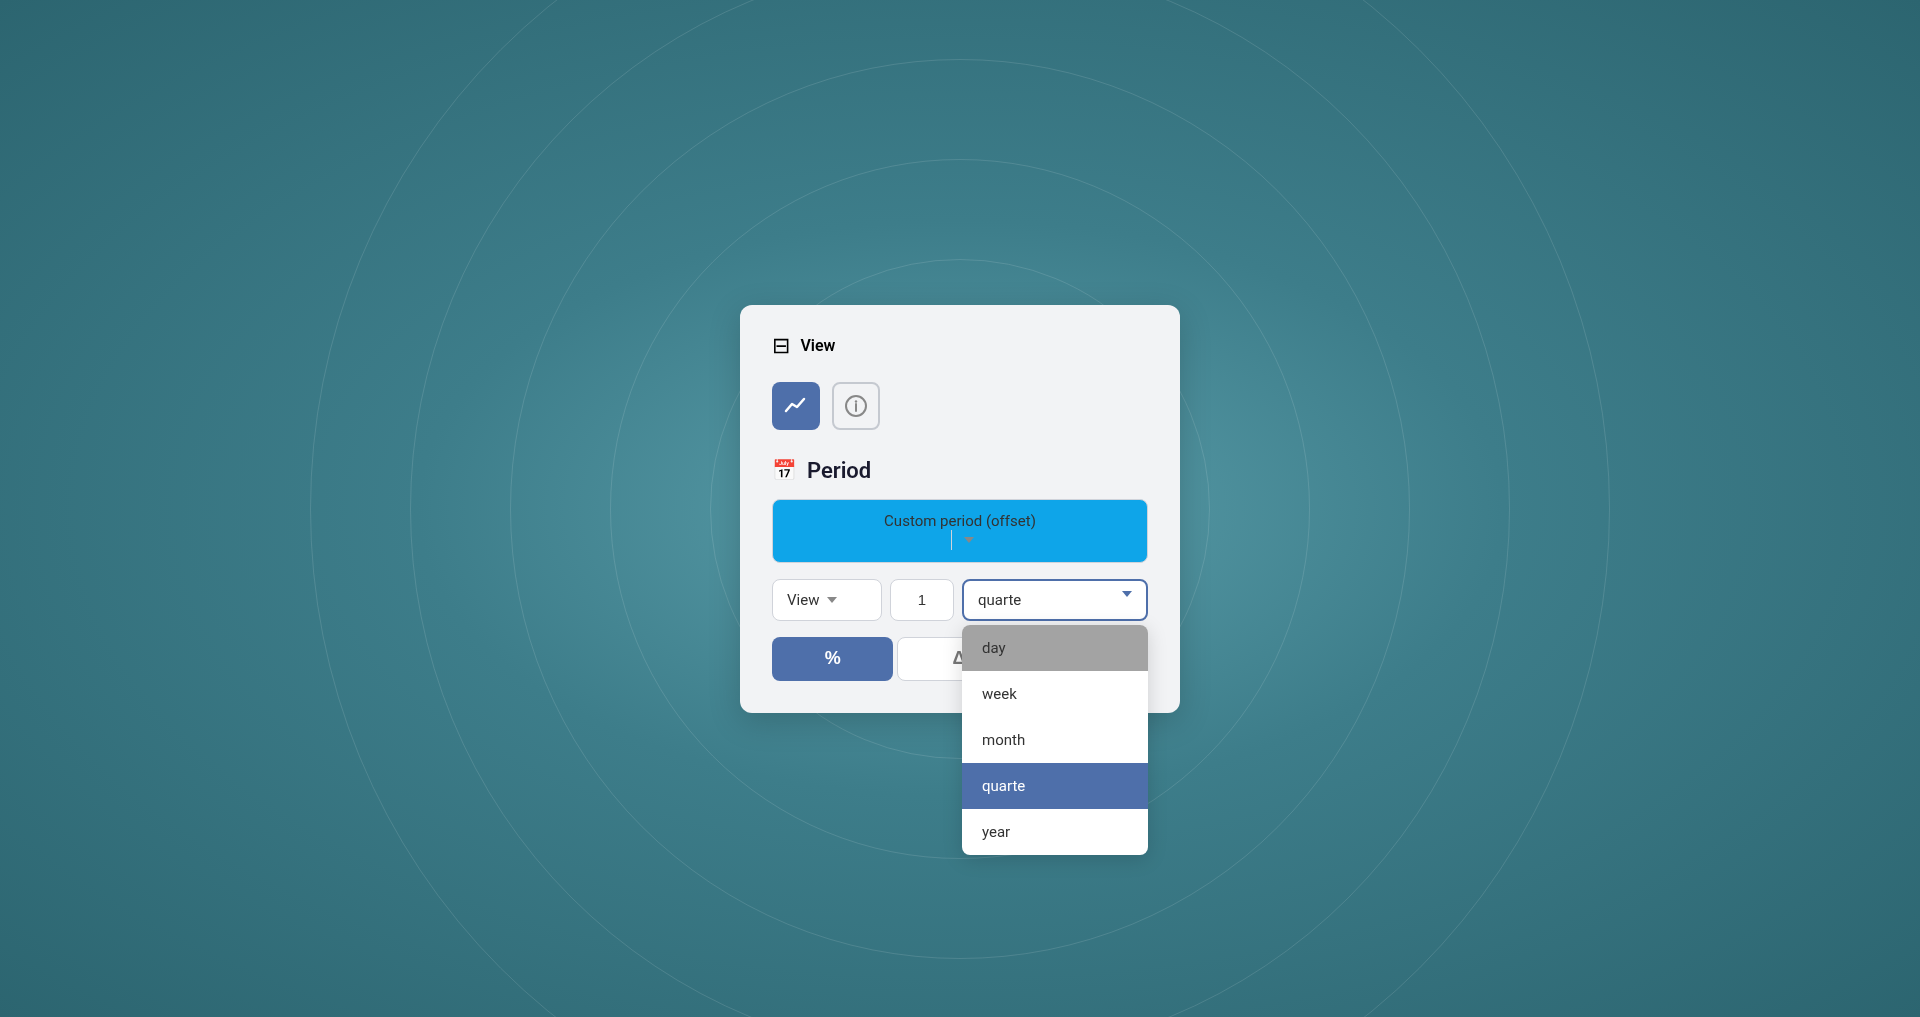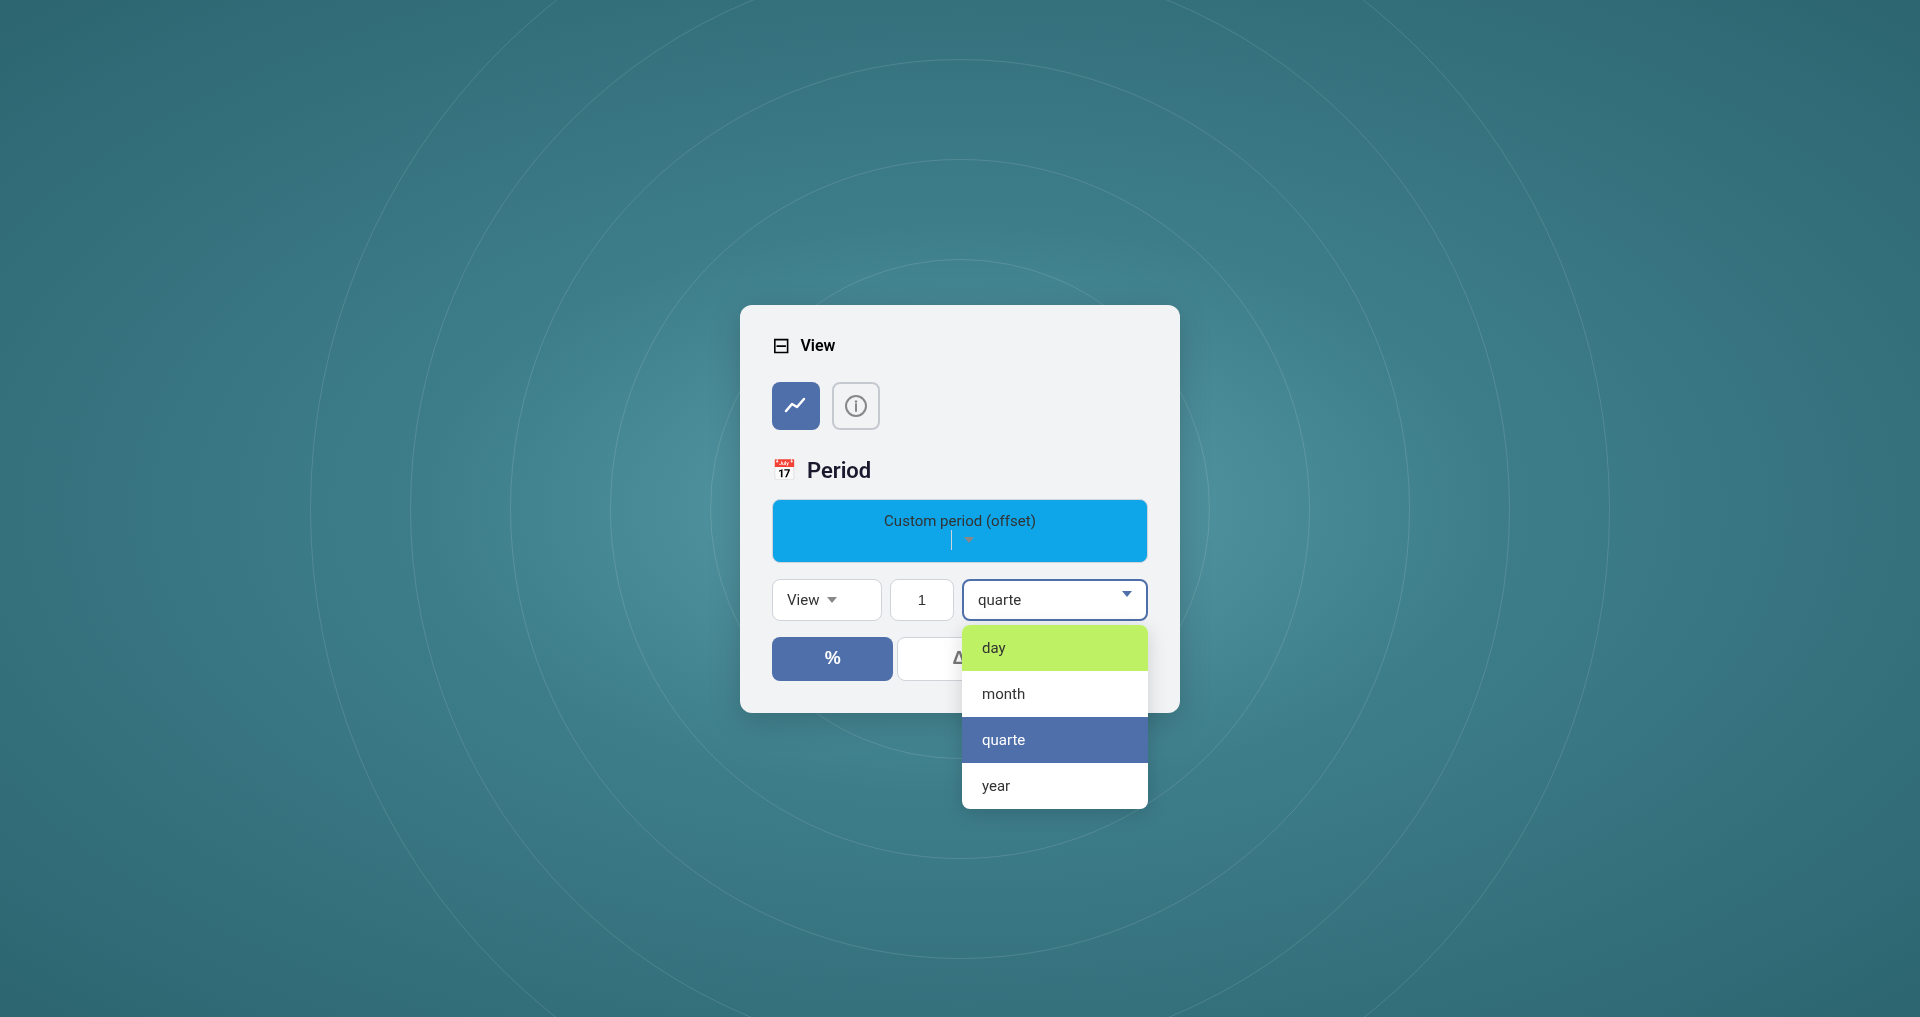--- a/index.html
+++ b/index.html
@@ -184,21 +184,21 @@
       min-width: 160px;
     }
     .dropdown-item {
       padding: 14px 20px;
       font-size: 15px;
       color: #333;
       cursor: pointer;
       transition: background 0.1s;
     }
     .dropdown-item.highlighted {
-      background: #bef264;
+      background: #a3a3a3;
       color: #333;
     }
     .dropdown-item.selected {
       background: #4e6faa;
       color: #fff;
     }
 
     
     .bottom-buttons {
       display: flex;
@@ -295,20 +295,23 @@
       <div class="period-select-box">
         <span>quarte</span>
         <span class="chevron" style="border-top-color: #4e6faa;"></span>
       </div>
 
       <div class="dropdown-menu">
         <div class="dropdown-item highlighted">
           <span>day</span>
         </div>
         <div class="dropdown-item">
+          <span>week</span>
+        </div>
+        <div class="dropdown-item">
           <span>month</span>
         </div>
         <div class="dropdown-item selected">
           <span>quarte</span>
         </div>
         <div class="dropdown-item">
           <span>year</span>
         </div>
       </div>
     </div>

